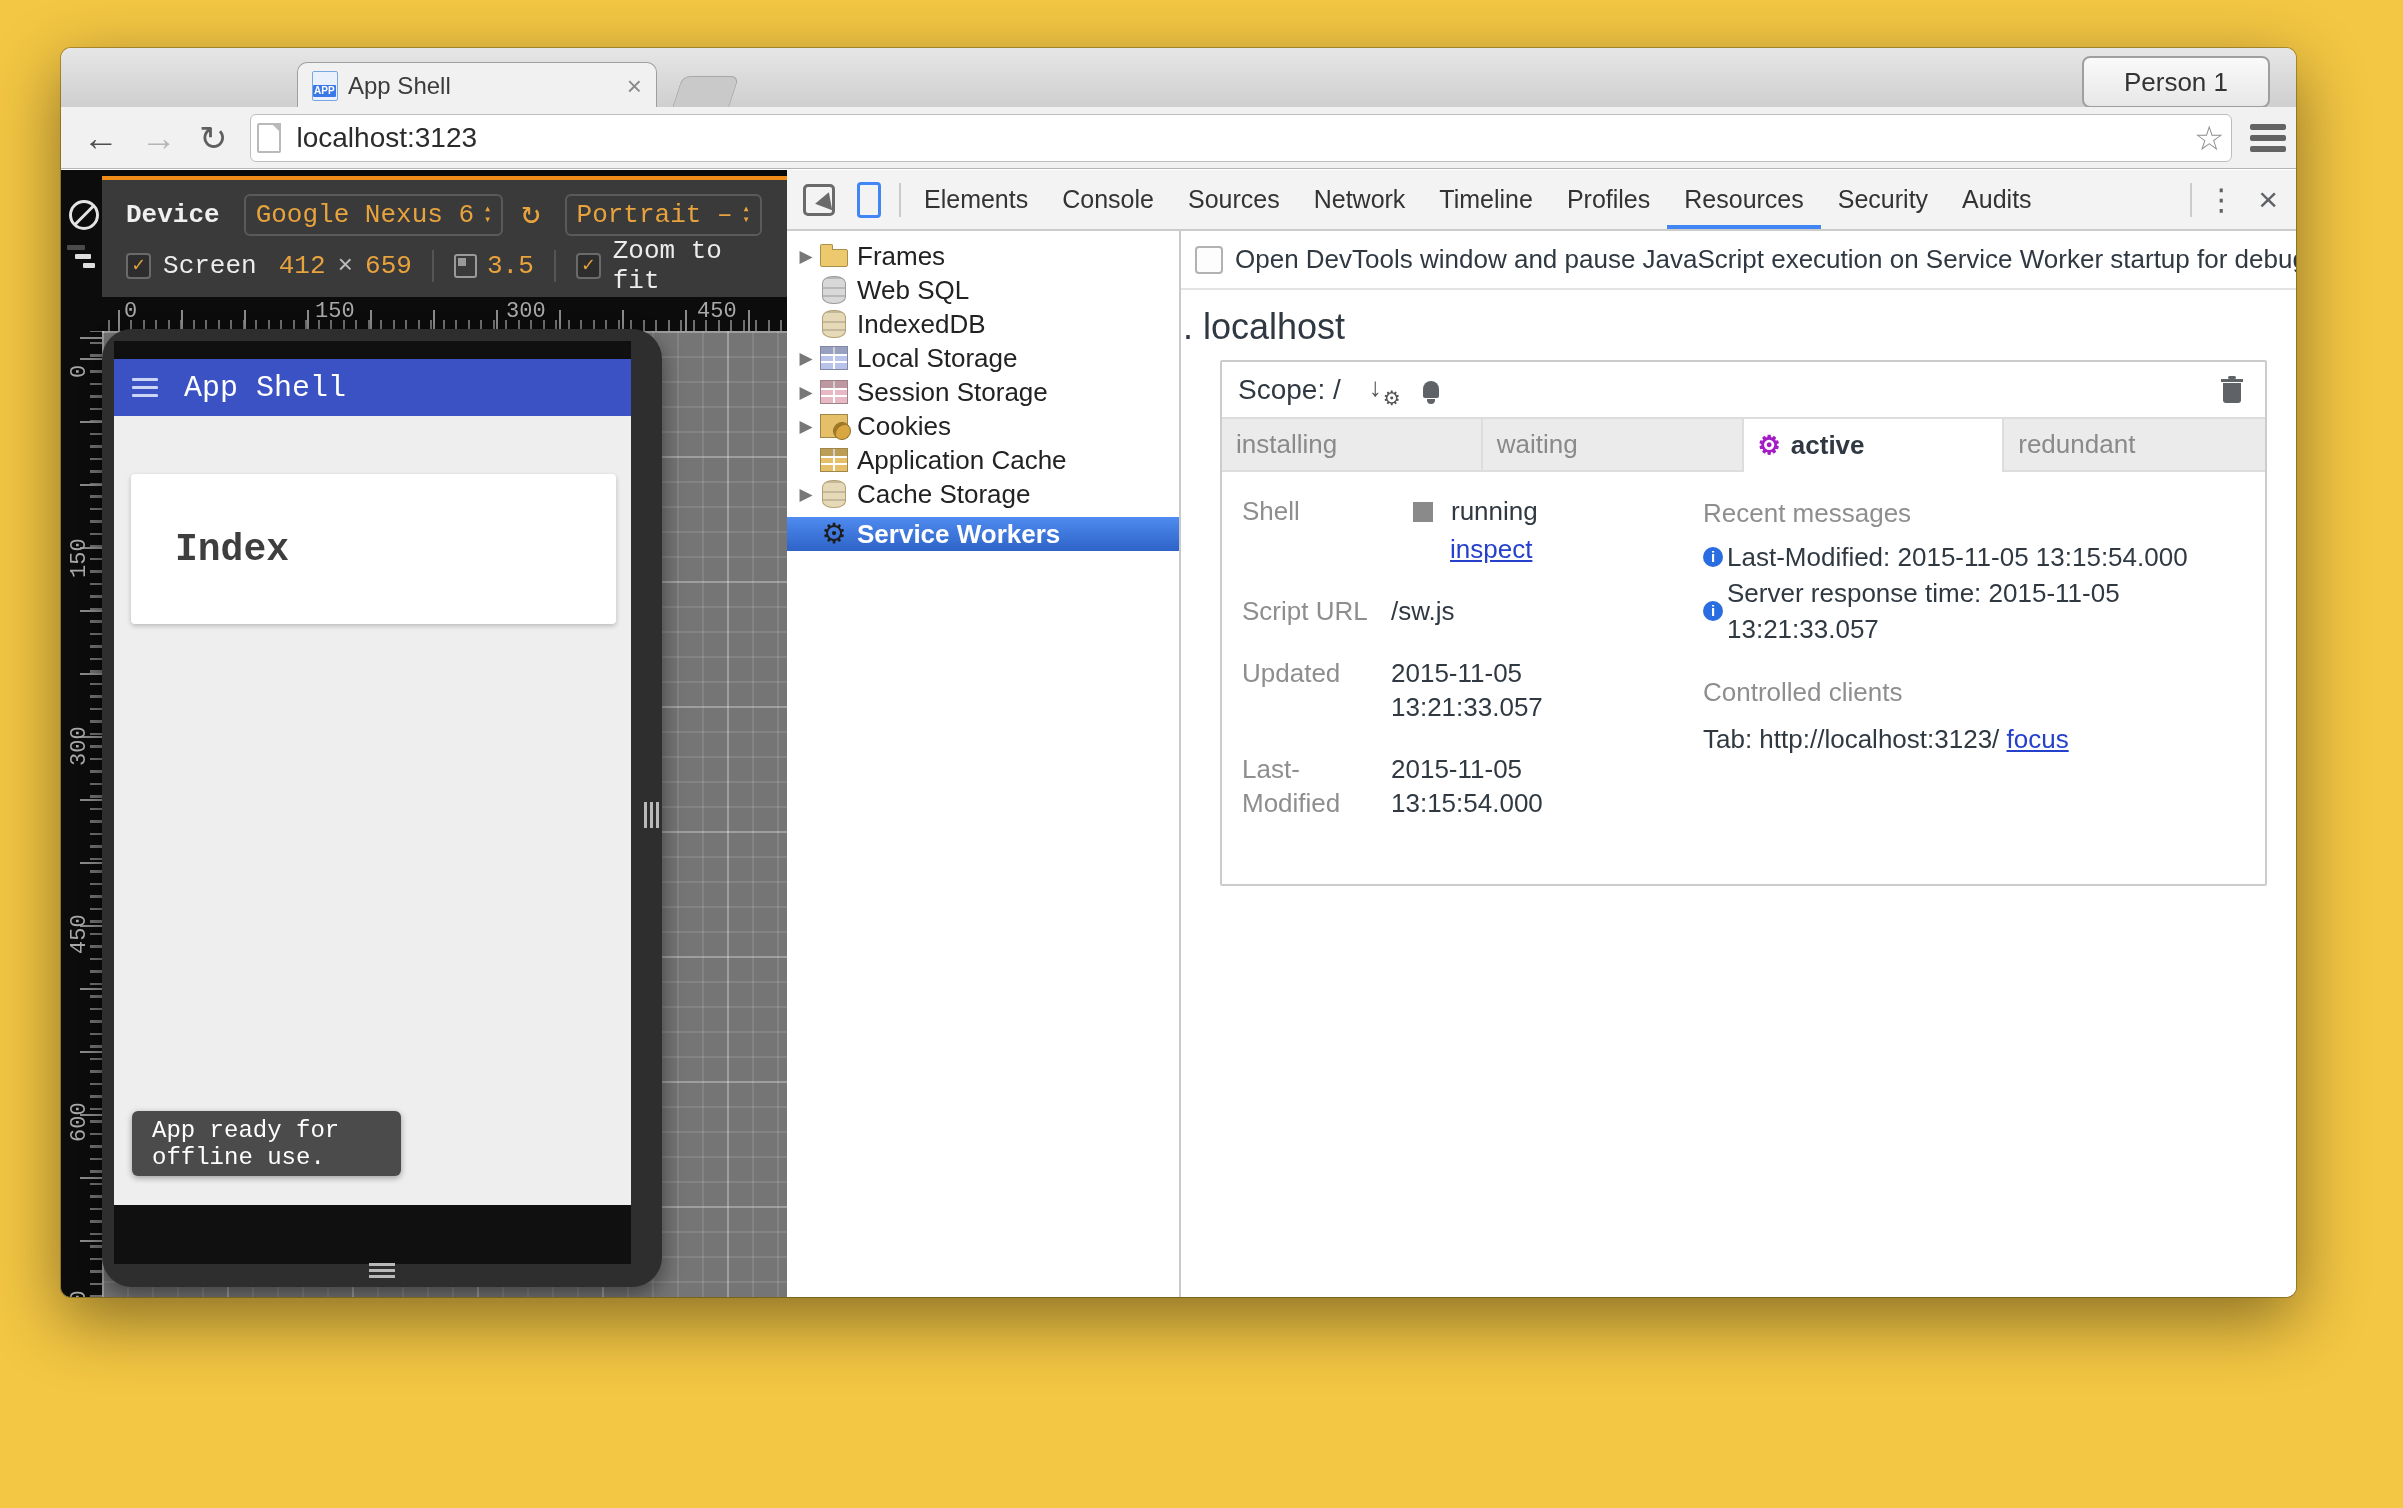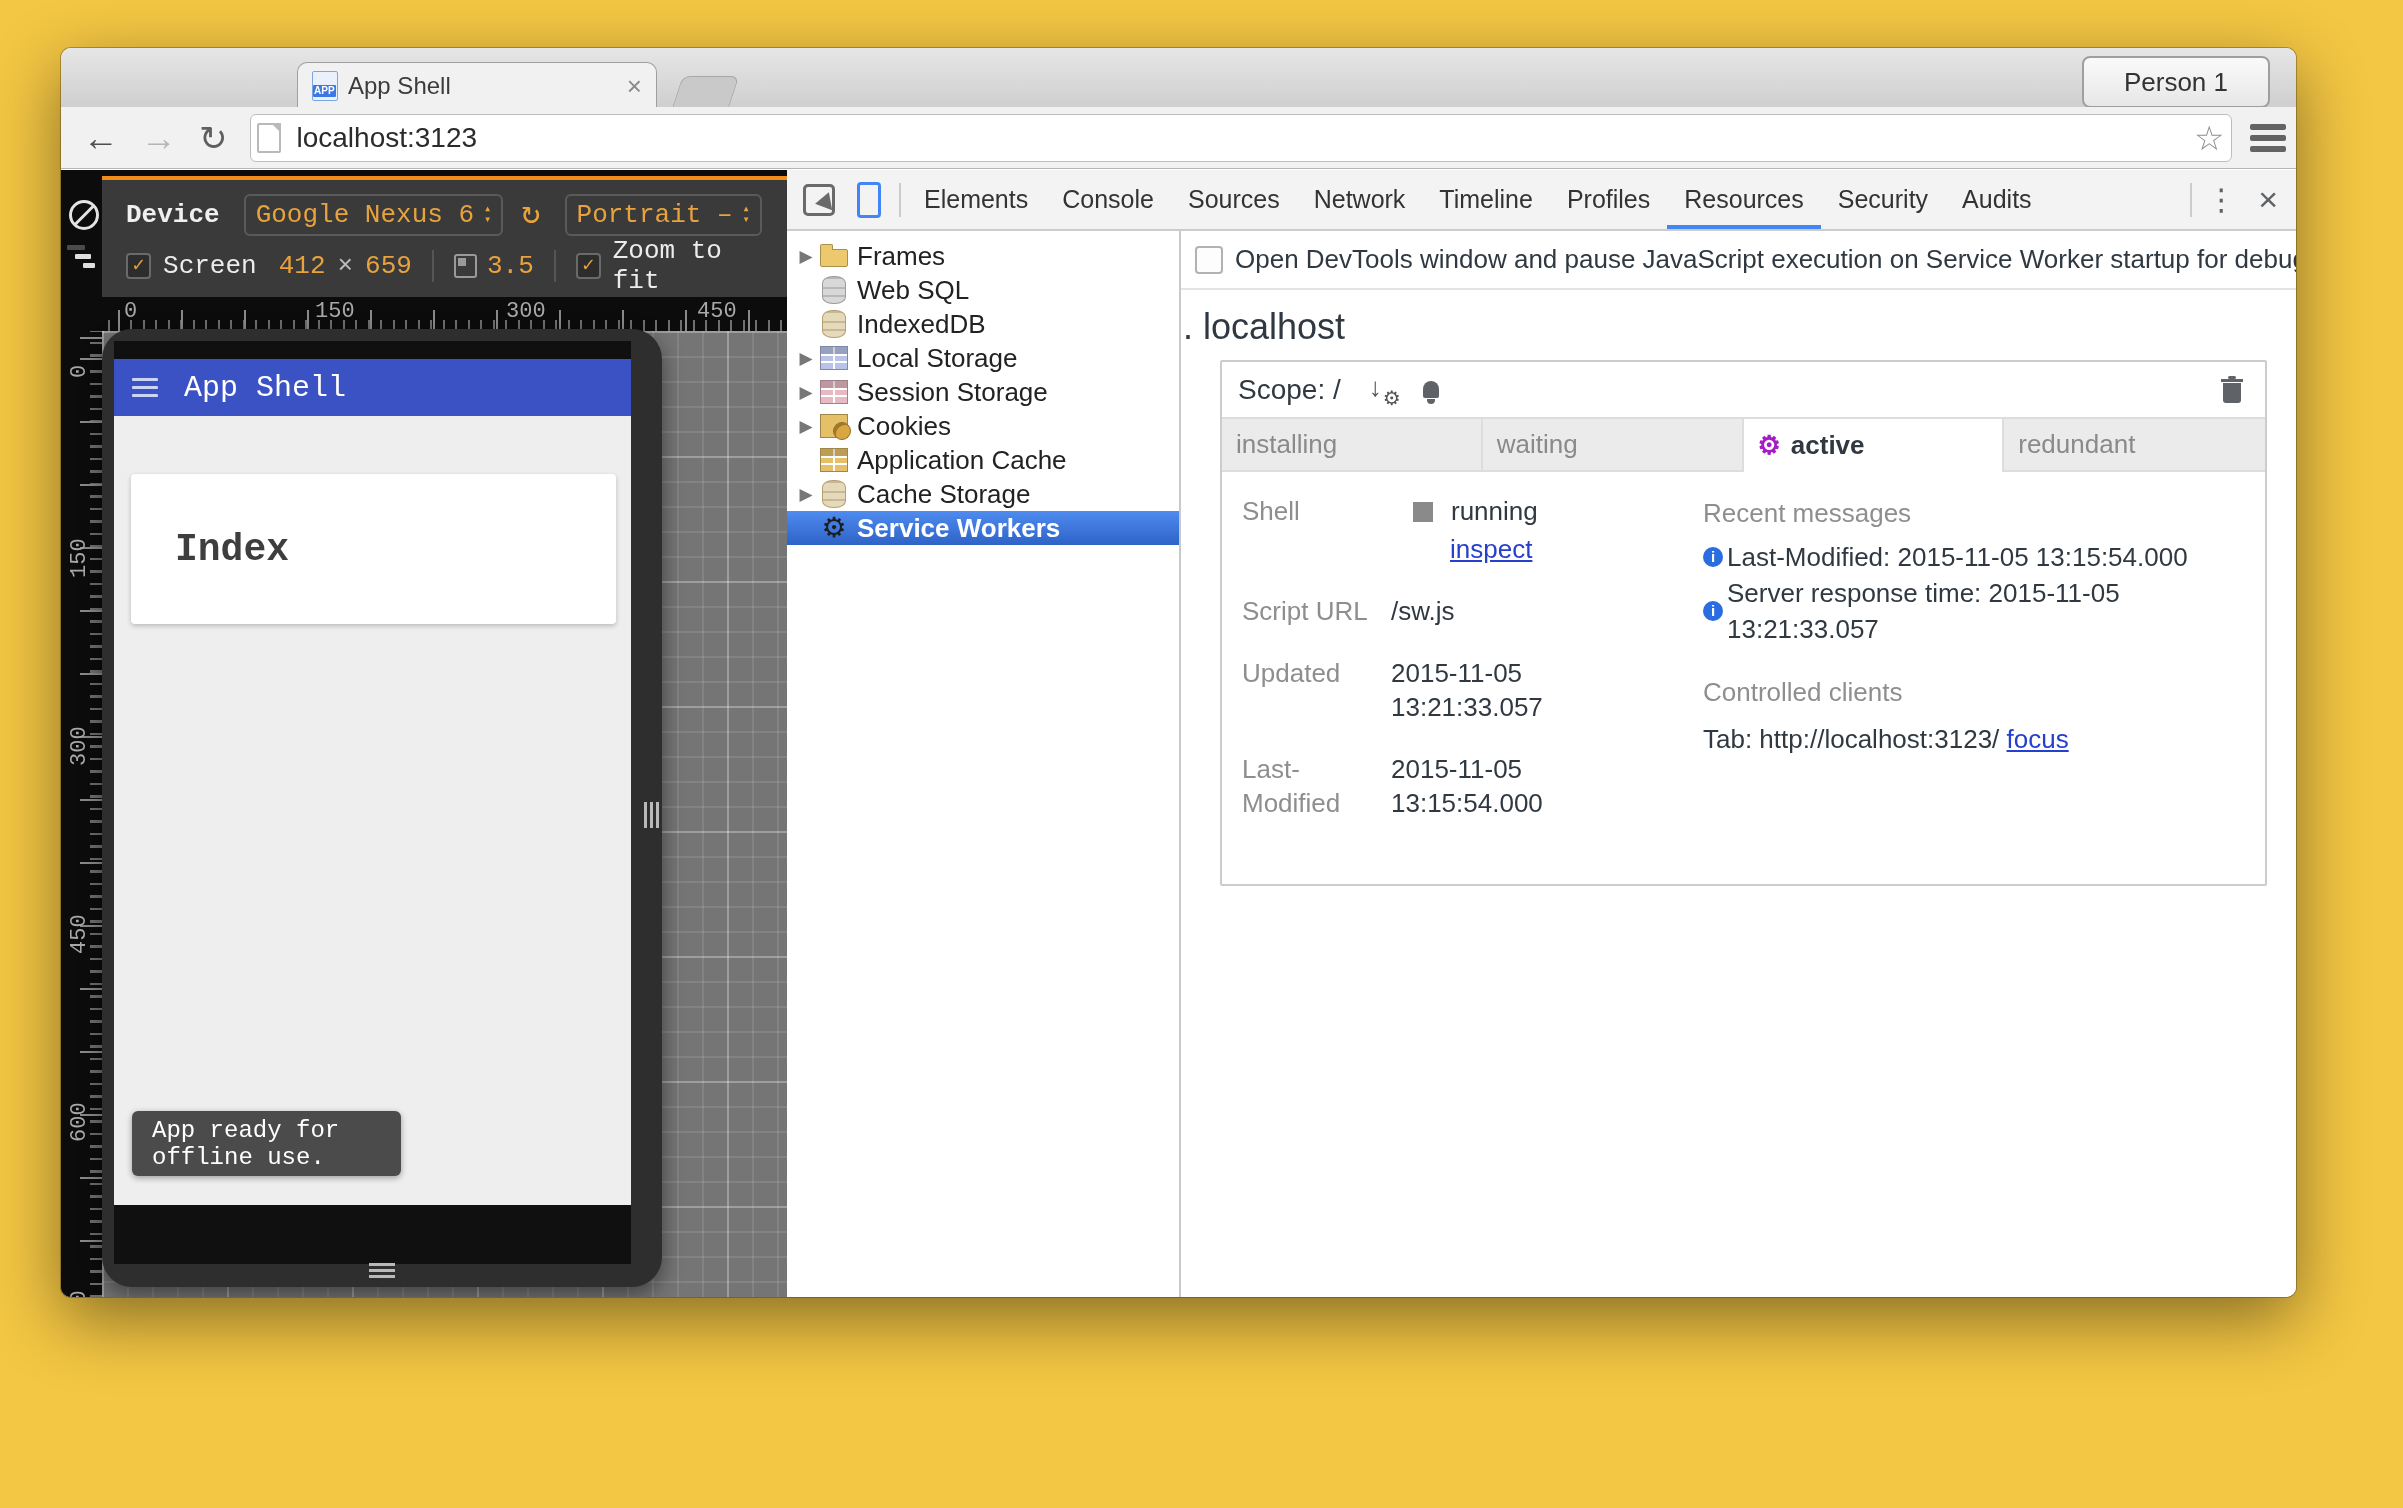--- a/index.html
+++ b/index.html
@@ -102,21 +102,21 @@
   .dt-tab.sel:after{content:"";position:absolute;left:0;right:0;bottom:0;height:4px;background:#4285f4;}
   .dt-spacer{flex:1;}
   .more-ic{align-self:center;font-size:30px;color:#5f6368;margin-left:14px;}
   .close-ic{align-self:center;font-size:34px;color:#5f6368;margin:0 18px 0 22px;}
   .dt-body{position:absolute;left:0;right:0;top:61px;bottom:0;display:flex;}
   .dt-side{width:394px;flex:0 0 auto;border-right:2px solid #c9c9c9;box-sizing:border-box;padding-top:8px;overflow:hidden;}
   .tree-row{height:34px;display:flex;align-items:center;}
   .tri{width:26px;text-align:center;color:#777;font-size:17px;flex:0 0 auto;margin-left:6px;}
   .tree-ic{width:30px;display:flex;justify-content:center;flex:0 0 auto;}
   .tree-lbl{margin-left:8px;font-size:26px;color:#222;white-space:nowrap;}
-  .tree-row.sel{background:linear-gradient(#4f8bf0,#2e63c7);}
+  .tree-row.sel{background:linear-gradient(#4f8bf0,#2e63c7);margin-top:6px;}
   .tree-row.sel .tree-lbl{color:#fff;font-weight:bold;}
   .ic-folder{width:26px;height:16px;background:#ecc96d;border:1px solid #a98f4a;border-radius:2px;position:relative;margin-top:4px;}
   .ic-folder:before{content:"";position:absolute;left:-1px;top:-6px;width:11px;height:5px;background:#ecc96d;border:1px solid #a98f4a;border-bottom:none;border-radius:2px 2px 0 0;}
   .ic-db{width:22px;height:26px;border-radius:11px/7px;border:1px solid #9c9c9c;
     background-image:linear-gradient(rgba(0,0,0,.15) 0 2px,transparent 2px),linear-gradient(transparent 0 10px,rgba(0,0,0,.15) 10px 12px,transparent 12px 18px,rgba(0,0,0,.15) 18px 20px,transparent 20px);}
   .ic-db.gray{background-color:#d8d8d8;}
   .ic-db.tan{background-color:#e6d9b8;border-color:#b5a070;}
   .ic-grid{width:26px;height:22px;border:1px solid rgba(0,0,0,.3);background-repeat:no-repeat;
     background-image:linear-gradient(rgba(0,0,0,.18),rgba(0,0,0,.18)),linear-gradient(#fff,#fff),linear-gradient(#fff,#fff),linear-gradient(#fff,#fff);
     background-size:100% 7px,100% 2px,100% 2px,2px 100%;background-position:0 0,0 7px,0 14px,12px 0;}

